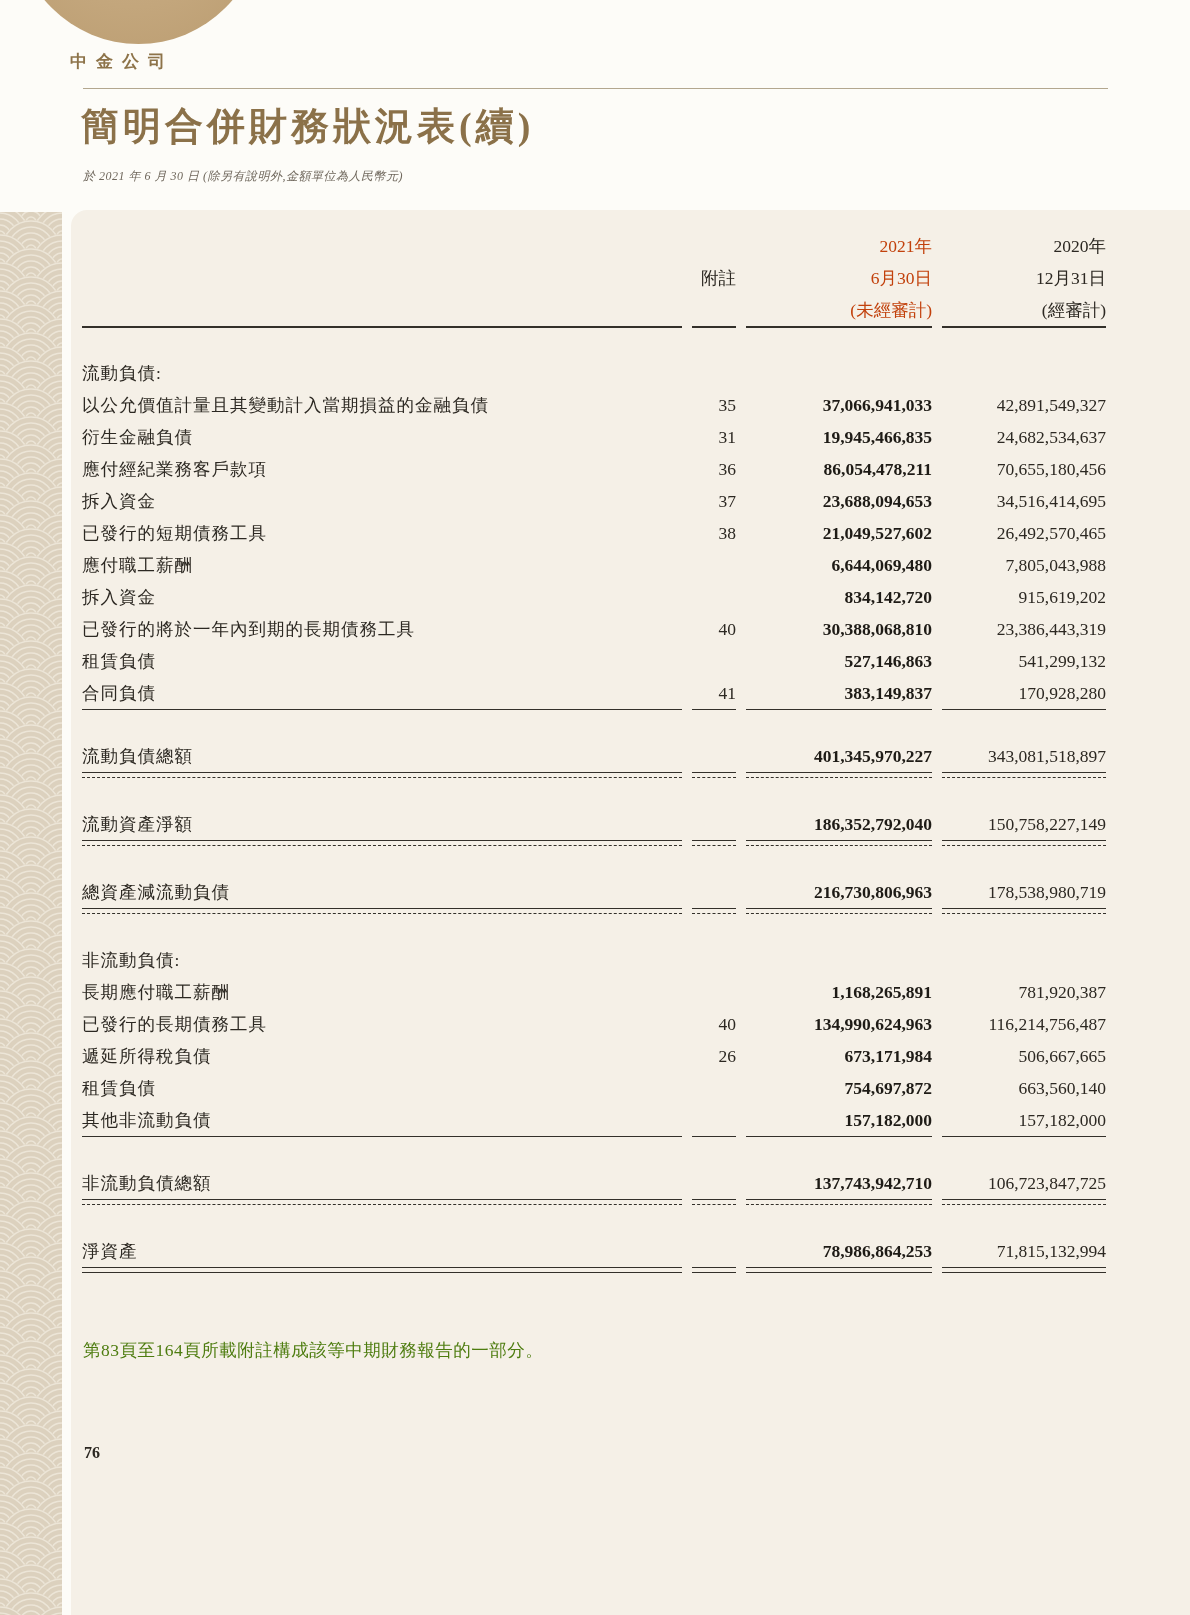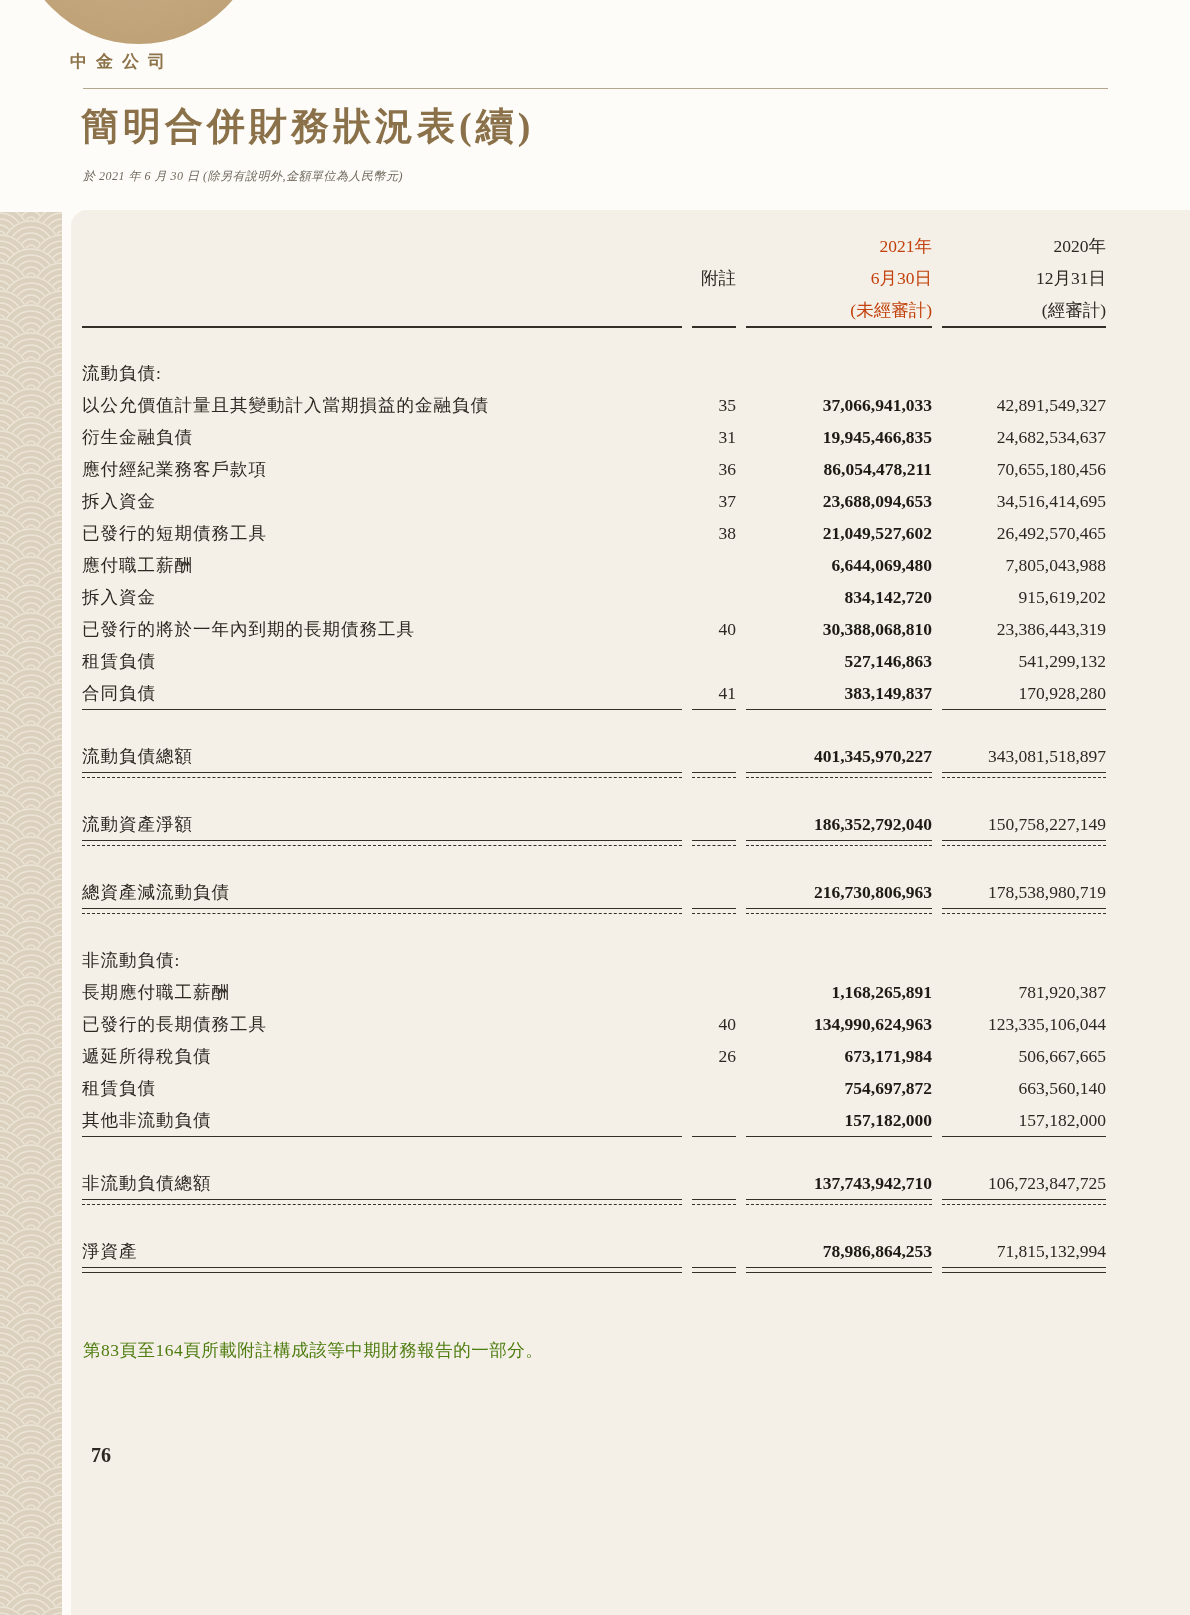--- a/index.html
+++ b/index.html
@@ -80,22 +80,22 @@
   tr.rule-dashed td { height: 3px; }
   tr.rule-dashed .ln { border-top: 1.6px dashed #33302a; }
   tr.rule-double td { height: 9px; }
   tr.rule-double .ln { height: 3.5px; border-top: 1.8px solid #33302a; border-bottom: 1.5px solid #33302a; }
 
   .footnote {
     margin: 62px 0 16px 1px;
     font-size: 17.5px; color: #4d7c0f; letter-spacing: 0.5px;
   }
   .page-number {
-    margin: 82px 0 0 9px;
-    font-size: 20px; font-weight: bold; color: #2c2822;
+    margin: 82px 0 0 2px;
+    font-size: 16px; font-weight: bold; color: #2c2822;
   }
 </style>
 </head>
 <body>
 
 <div class="page">
 
   <div class="wave-strip">
     <svg id="wave-svg" width="62" height="1403" viewBox="0 0 62 1403">
         <rect width="62" height="1403" fill="#dcd1be"></rect>
@@ -1283,21 +1283,21 @@
           <tr class="trow item">
             <td class="cl">長期應付職工薪酬</td>
             <td class="cn"></td>
             <td class="cv1">1,168,265,891</td>
             <td class="cv2">781,920,387</td>
           </tr>
           <tr class="trow item">
             <td class="cl">已發行的長期債務工具</td>
             <td class="cn">40</td>
             <td class="cv1">134,990,624,963</td>
-            <td class="cv2">123,335,106,044</td>
+            <td class="cv2">116,214,756,487</td>
           </tr>
           <tr class="trow item">
             <td class="cl">遞延所得稅負債</td>
             <td class="cn">26</td>
             <td class="cv1">673,171,984</td>
             <td class="cv2">506,667,665</td>
           </tr>
           <tr class="trow item">
             <td class="cl">租賃負債</td>
             <td class="cn"></td>

